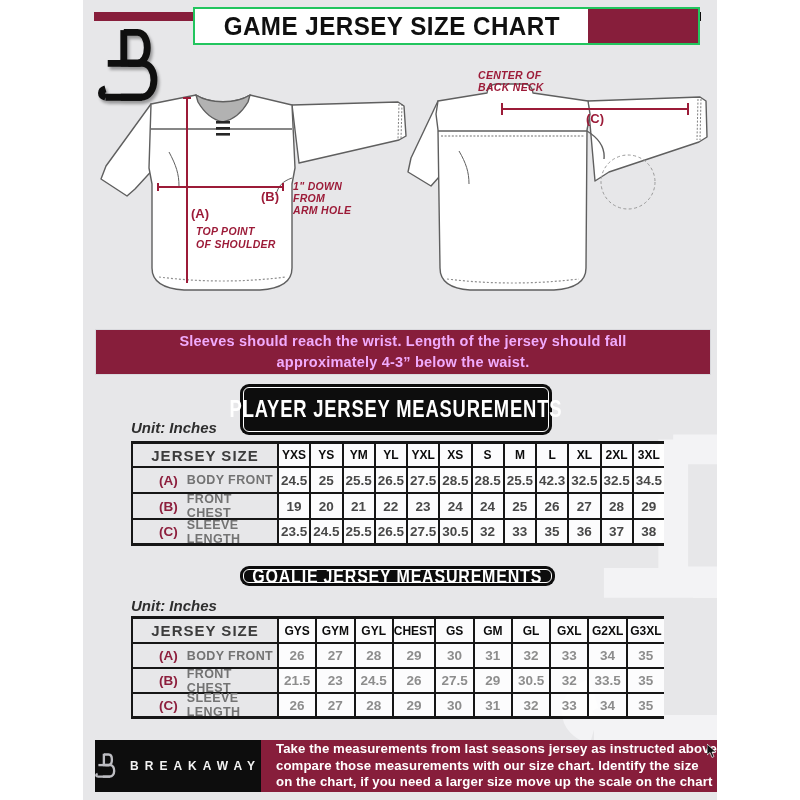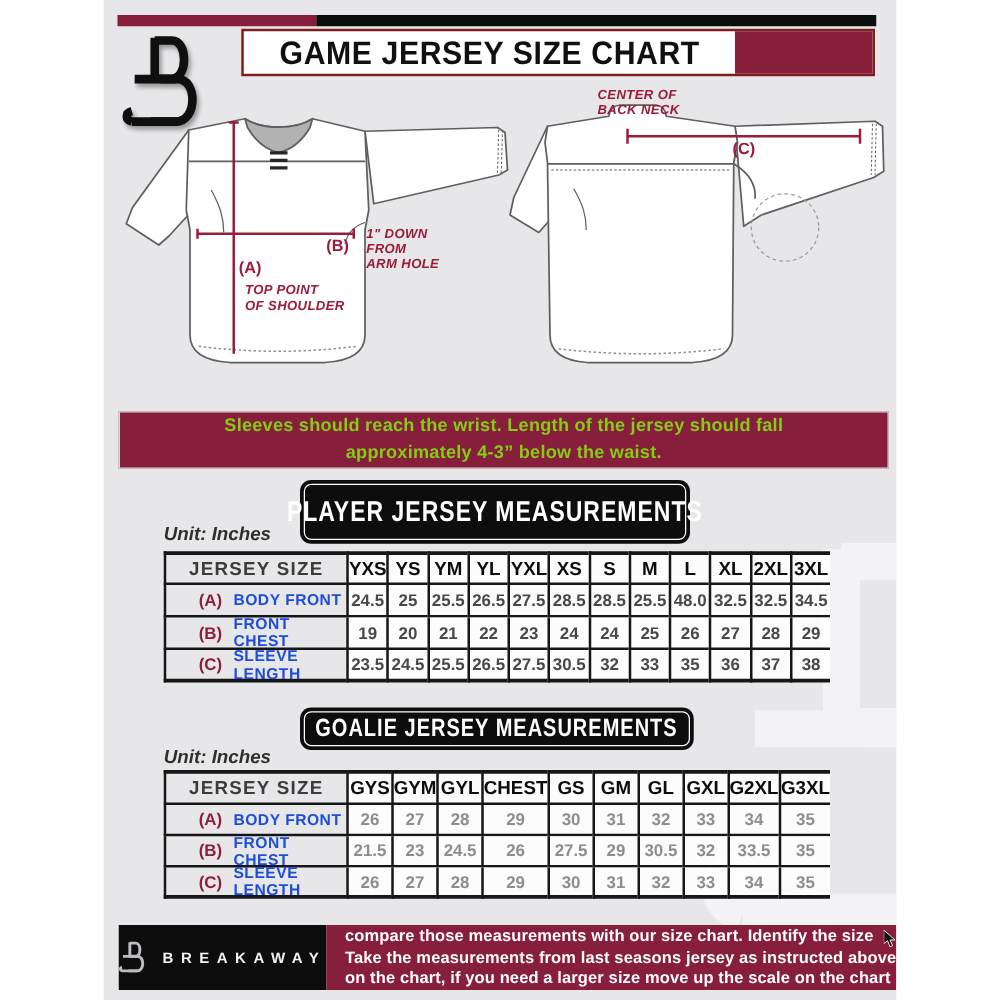--- a/index.html
+++ b/index.html
@@ -6,61 +6,61 @@
     font-family:"Liberation Sans", sans-serif;}
   #stage{position:relative;width:800px;height:800px;}
   #content{position:absolute;left:83px;top:0;width:634px;height:800px;background:#e7e7e9;overflow:hidden;}
   .abs{position:absolute;}
 
   
   .topbar-maroon{left:11px;top:12px;width:159px;height:9px;background:#871e3b;}
   .topbar-black{left:170px;top:12px;width:448px;height:9px;background:#0d0d0d;}
 
   
-  .title-box{left:110px;top:23px;width:507px;height:38px;background:#ffffff;border:2px solid #7f1d1d;box-sizing:border-box;}
+  .title-box{left:110px;top:7px;width:507px;height:38px;background:#ffffff;border:2px solid #22c55e;box-sizing:border-box;}
   .title-text{position:absolute;left:0;top:0;width:393px;height:34px;display:flex;align-items:center;justify-content:center;
     font-size:26px;font-weight:bold;color:#101010;letter-spacing:.5px;white-space:nowrap;}
   .title-text span{display:inline-block;transform:scaleX(.93);}
   .title-maroon{position:absolute;right:0;top:0;width:110px;height:34px;background:#871e3b;}
 
   .logo{left:14px;top:24px;filter:drop-shadow(2px 3px 1.5px rgba(0,0,0,.35));}
 
   
   .diagram{left:0;top:58px;}
 
   
   .notice{left:12px;top:329px;width:616px;height:46px;background:#871e3b;border:1px solid #d9d9dd;box-sizing:border-box;
-    display:flex;flex-direction:column;align-items:center;justify-content:center;color:#84cc16;
+    display:flex;flex-direction:column;align-items:center;justify-content:center;color:#f0abfc;
     font-size:14.5px;font-weight:bold;line-height:21px;letter-spacing:.2px;z-index:2;}
 
   
   .pill{background:#0d0d0d;border-radius:9px;color:#ffffff;display:flex;align-items:center;justify-content:center;z-index:2;}
   .pill::after{content:'';position:absolute;inset:3px;border:1.5px solid #ffffff;border-radius:6px;pointer-events:none;}
   .pill-player{left:157px;top:384px;width:312px;height:51px;font-size:23px;}
-  .pill-goalie{left:157px;top:566px;width:315px;height:34px;font-size:20px;}
+  .pill-goalie{left:157px;top:566px;width:315px;height:20px;font-size:20px;}
   .pill span{display:inline-block;transform:scaleX(.8);font-weight:bold;letter-spacing:1px;white-space:nowrap;}
 
   .unit{left:48px;width:533px;text-align:left;font-size:15px;font-weight:bold;font-style:italic;color:#2e2e2e;z-index:2;}
   .unit-player{top:419px;}
   .unit-goalie{top:597px;}
 
   
   .sztable{display:grid;z-index:2;}
   .tbl-player{left:48px;top:441px;width:533px;}
   .tbl-goalie{left:48px;top:616px;width:533px;}
   .cell{border-left:2px solid #161616;border-bottom:2px solid #161616;display:flex;align-items:center;justify-content:center;
     box-sizing:border-box;}
   .cell.hd{border-top:3px solid #161616;}
   .cell.lastrow{border-bottom:3px solid #161616;}
   .cell.szcell{background:rgba(255,255,255,.88);}
   .corner{font-size:15px;font-weight:bold;letter-spacing:1px;color:#3c3c3c;background:transparent;}
-  .sizehead{font-size:15px;font-weight:bold;color:#0c0c0c;text-align:right;}
+  .sizehead{font-size:12px;font-weight:bold;color:#0c0c0c;text-align:right;}
   .rowlab{justify-content:flex-start;padding-left:26px;background:transparent;}
   .rowlab .rk{color:#8d1f3d;font-weight:bold;font-size:13.5px;margin-right:9px;}
-  .rowlab .rl{color:#1d4ed8;font-weight:bold;font-size:12.5px;letter-spacing:.4px;}
+  .rowlab .rl{color:#737373;font-weight:bold;font-size:12.5px;letter-spacing:.4px;}
   .val{font-weight:bold;font-size:13.5px;}
   .val-player{color:#484848;}
   .val-goalie{color:#8d8d8d;}
 
   
   .footer{left:12px;top:740px;width:612px;height:52px;display:flex;z-index:2;}
   .footer-black{width:166px;background:#0d0d0d;display:flex;align-items:center;justify-content:flex-start;gap:9px;}
   .brand{color:#f2f2f2;font-size:12px;font-weight:bold;letter-spacing:6px;white-space:nowrap;}
   .footer-maroon{flex:1;background:#871e3b;color:#ffffff;display:flex;flex-direction:column;justify-content:center;
     padding-left:15px;box-sizing:border-box;}
@@ -186,21 +186,21 @@
           <span class="rl">BODY FRONT</span>
         </div>
         <div class="cell szcell val val-player">24.5</div>
         <div class="cell szcell val val-player">25</div>
         <div class="cell szcell val val-player">25.5</div>
         <div class="cell szcell val val-player">26.5</div>
         <div class="cell szcell val val-player">27.5</div>
         <div class="cell szcell val val-player">28.5</div>
         <div class="cell szcell val val-player">28.5</div>
         <div class="cell szcell val val-player">25.5</div>
-        <div class="cell szcell val val-player">48.0</div>
+        <div class="cell szcell val val-player">42.3</div>
         <div class="cell szcell val val-player">32.5</div>
         <div class="cell szcell val val-player">32.5</div>
         <div class="cell szcell val val-player">34.5</div>
         <div class="cell rowlab">
           <span class="rk">(B)</span>
           <span class="rl">FRONT CHEST</span>
         </div>
         <div class="cell szcell val val-player">19</div>
         <div class="cell szcell val val-player">20</div>
         <div class="cell szcell val val-player">21</div>
@@ -298,22 +298,22 @@
             <path d="M34,8 L34,52"></path>
             <path d="M34,11 H52 C69,11 69,51 52,51 L30,51"></path>
             <path d="M13,51.5 H56"></path>
             <path d="M40,51.5 H58 C79,51.5 79,96 56,96 L30,96"></path>
             <path d="M10,96 H58 M10,96 C3,94 3,87 10,85"></path>
           </g>
         </svg>
         <div class="brand">BREAKAWAY</div>
       </div>
       <div class="footer-maroon">
+        <div>Take the measurements from last seasons jersey as instructed above</div>
         <div>compare those measurements  with our size chart. Identify the size</div>
-        <div>Take the measurements from last seasons jersey as instructed above</div>
         <div>on the chart, if you need a larger size move up the scale on the chart</div>
       </div>
     </div>
 
     <svg class="abs cursor" width="11" height="14" viewBox="0 0 11 14">
       <polygon points="0,0 0,11 3,8.5 5,13.5 7,12.5 5,8 9,8" fill="#111111" stroke="#ffffff" stroke-width=".7"></polygon>
     </svg>
 
   </div>
 </div>

